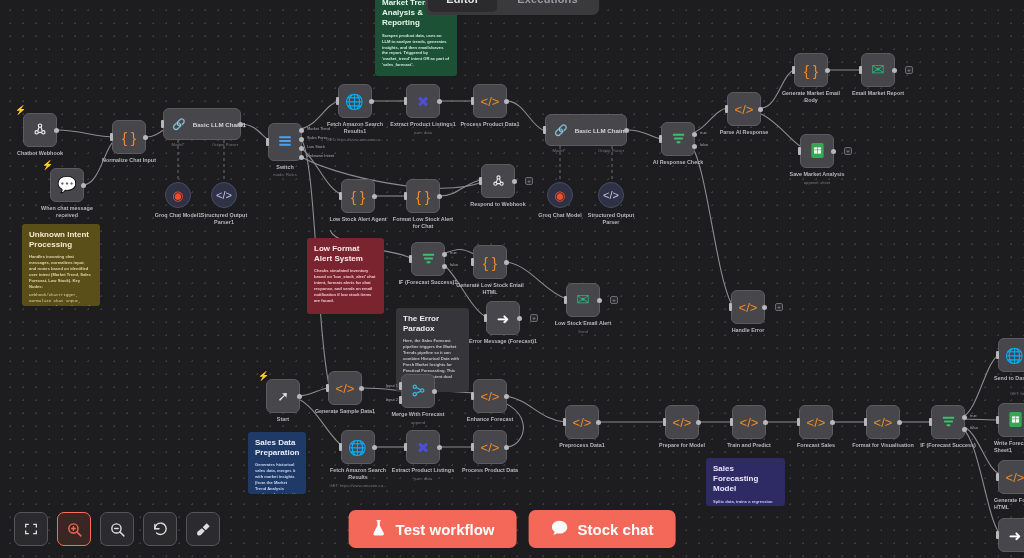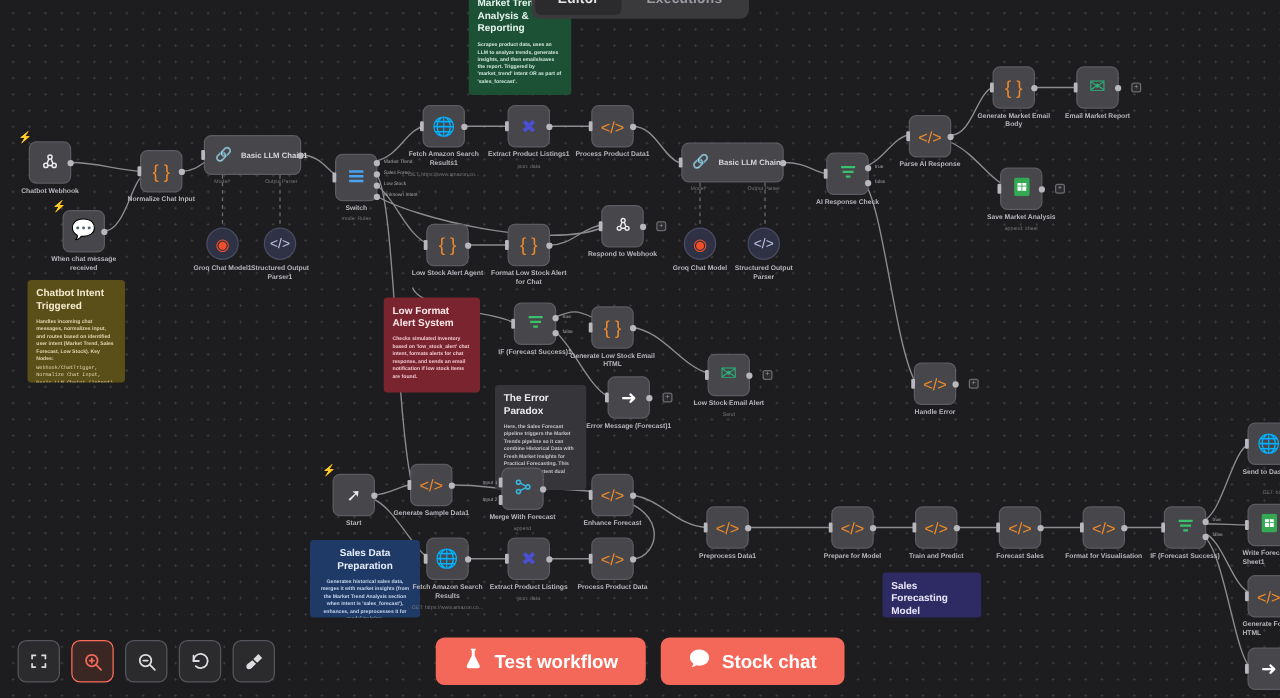--- a/index.html
+++ b/index.html
@@ -195,47 +195,47 @@
     <path d="M834,422 L866,422"></path>
     <path d="M901,422 L932,422"></path>
 
     <path d="M962,417 C978,412 986,358 1000,355"></path>
     <path d="M962,419 C978,419 986,420 1000,420"></path>
     <path d="M962,426 C978,430 986,470 1000,474"></path>
     <path d="M962,428 C980,440 988,530 1002,535"></path>
   </svg>
 
   <div class="sticky olive" style="left:22px; top:224px; width:78px; height:82px;">
-    <h4>Chatbot Intent Triggered</h4>
+    <h4>Unknown Intent Processing</h4>
     <p>Handles incoming chat messages, normalizes input, and routes based on identified user intent (Market Trend, Sales Forecast, Low Stock).
 Key Nodes:</p>
     <p class="mono">Webhook/ChatTrigger, Normalize Chat Input, Basic LLM Chain1 (Intent), Switch.</p>
   </div>
 
   <div class="sticky green" style="left:375px; top:-8px; width:82px; height:84px;">
     <h4>Market Trend Analysis &amp; Reporting</h4>
     <p>Scrapes product data, uses an LLM to analyze trends, generates insights, and then emails/saves the report. Triggered by 'market_trend' intent OR as part of 'sales_forecast'.</p>
   </div>
 
   <div class="sticky red" style="left:307px; top:238px; width:77px; height:76px;">
     <h4>Low Format Alert System</h4>
     <p>Checks simulated inventory based on 'low_stock_alert' chat intent, formats alerts for chat response, and sends an email notification if low stock items are found.</p>
   </div>
 
   <div class="sticky gray" style="left:396px; top:308px; width:73px; height:84px;">
     <h4>The Error Paradox</h4>
     <p>Here, the Sales Forecast pipeline triggers the Market Trends pipeline so it can combine Historical Data with Fresh Market Insights for Practical Forecasting. This creates a consistent dual execution effect.</p>
   </div>
 
-  <div class="sticky blue" style="left:248px; top:432px; width:88px; height:62px;text-align:center;">
+  <div class="sticky blue" style="left:248px; top:432px; width:58px; height:62px;">
     <h4>Sales Data Preparation</h4>
     <p>Generates historical sales data, merges it with market insights (from the Market Trend Analysis section when intent is 'sales_forecast'), enhances, and preprocesses it for model training.</p>
   </div>
 
-  <div class="sticky indigo" style="left:706px; top:458px; width:79px; height:36px;">
+  <div class="sticky indigo" style="left:706px; top:458px; width:79px; height:48px;">
     <h4>Sales Forecasting Model</h4>
     <p>Splits data, trains a regression model, predicts future sales, and evaluates model performance (MSE, RMSE, R²).</p>
   </div>
 
 
   <div class="node" style="left:23px; top:113px;">
     <div class="nbox">
       <span class="bolt">⚡</span>
       <span class="glyph" style="color:#e9e9ee;">
         <svg width="16" height="16" viewBox="0 0 24 24" fill="none" stroke="#e9e9ee" stroke-width="1.8">

